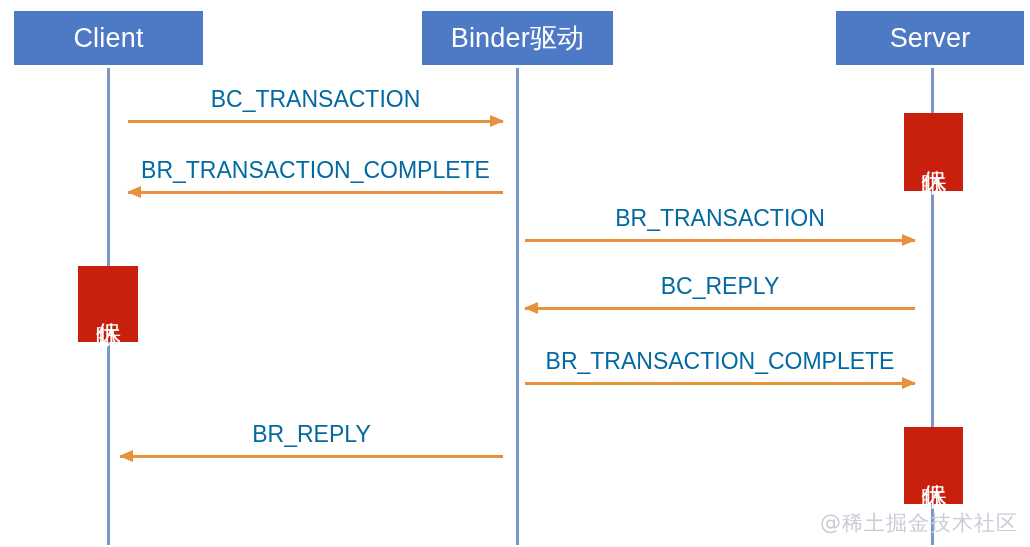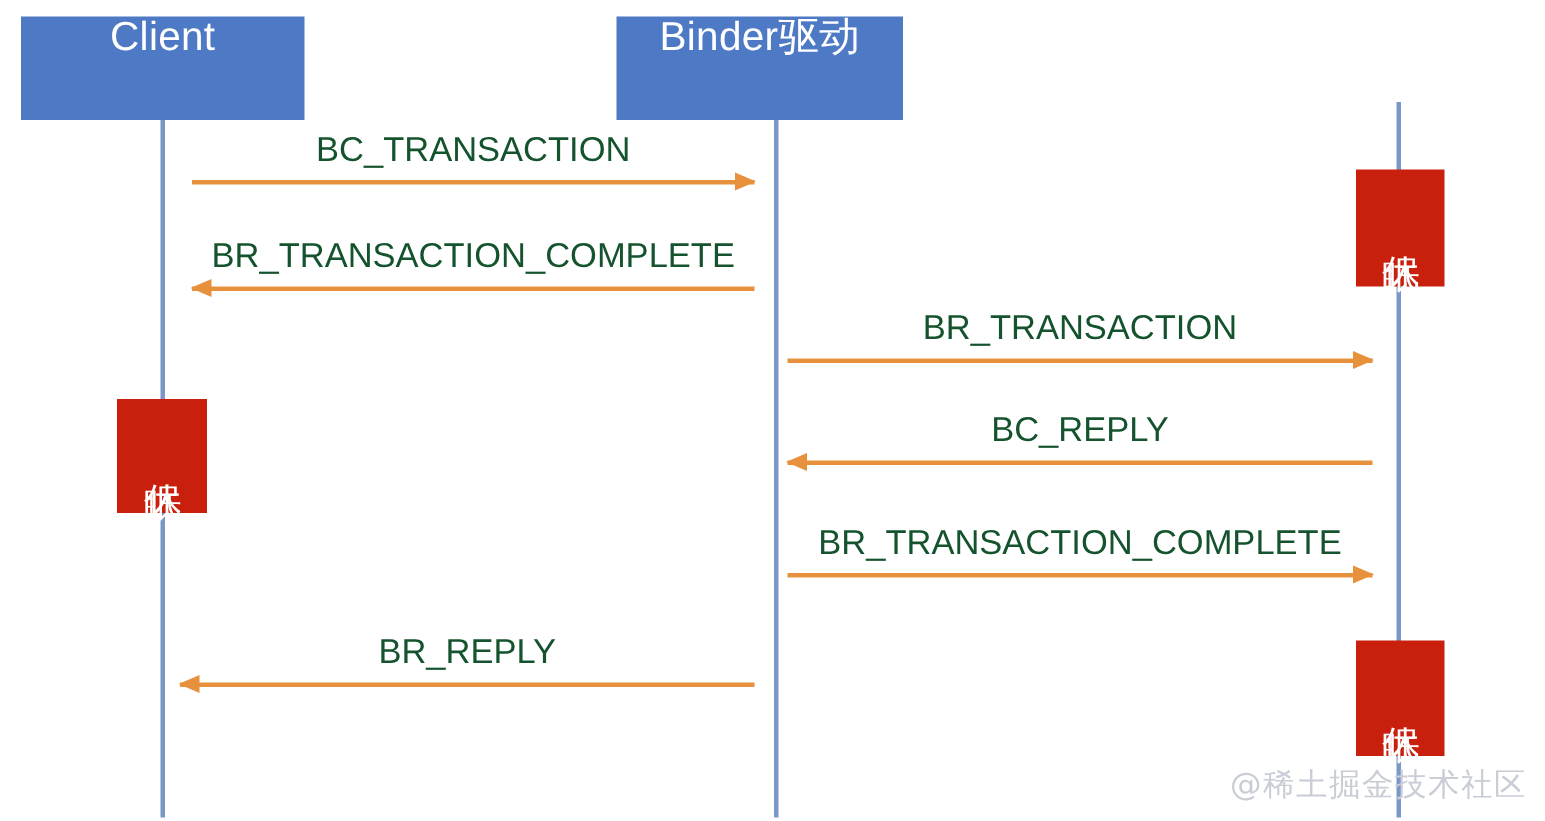--- a/index.html
+++ b/index.html
@@ -24,24 +24,24 @@
     width: 3px;
     background: #7B96C8;
     top: 68px;
     bottom: 2px;
   }
 
   
   .participant {
     position: absolute;
     top: 11px;
-    height: 69px;
+    height: 54px;
     background: #4E79C4;
     display: flex;
-    align-items: flex-start;
+    align-items: center;
     justify-content: center;
     box-sizing: border-box;
   }
   .participant-label {
     color: #ffffff;
     font-size: 27px;
     font-weight: 400;
     letter-spacing: 0.2px;
     line-height: 1;
     white-space: nowrap;
@@ -75,21 +75,21 @@
   .message.to-left .msg-head {
     left: -1px;
     border-right: 14px solid #E8913C;
   }
   .msg-label {
     position: absolute;
     left: 0;
     right: 0;
     bottom: 9px;
     text-align: center;
-    color: #14532d;
+    color: #0369a1;
     font-size: 23px;
     font-weight: 400;
     line-height: 1.05;
     white-space: nowrap;
   }
 
   
   .state-box {
     position: absolute;
     background: #C9200D;
@@ -126,22 +126,25 @@
 
 <div id="diagram">
 
   <div class="lifeline" style="left:107px;"></div>
   <div class="lifeline" style="left:516px;"></div>
   <div class="lifeline" style="left:931px;"></div>
 
   <div class="participant" style="left:14px; width:189px;">
     <span class="participant-label">Client</span>
   </div>
-  <div class="participant" style="left:411px; width:191px;">
+  <div class="participant" style="left:422px; width:191px;">
     <span class="participant-label">Binder驱动</span>
+  </div>
+  <div class="participant" style="left:836px; width:188px;">
+    <span class="participant-label">Server</span>
   </div>
 
   <div class="message to-right" style="left:128px; width:375px; top:120px;">
     <div class="msg-label">BC_TRANSACTION</div>
     <div class="msg-line"></div>
     <div class="msg-head"></div>
   </div>
 
   <div class="message to-left" style="left:128px; width:375px; top:191px;">
     <div class="msg-label">BR_TRANSACTION_COMPLETE</div>

